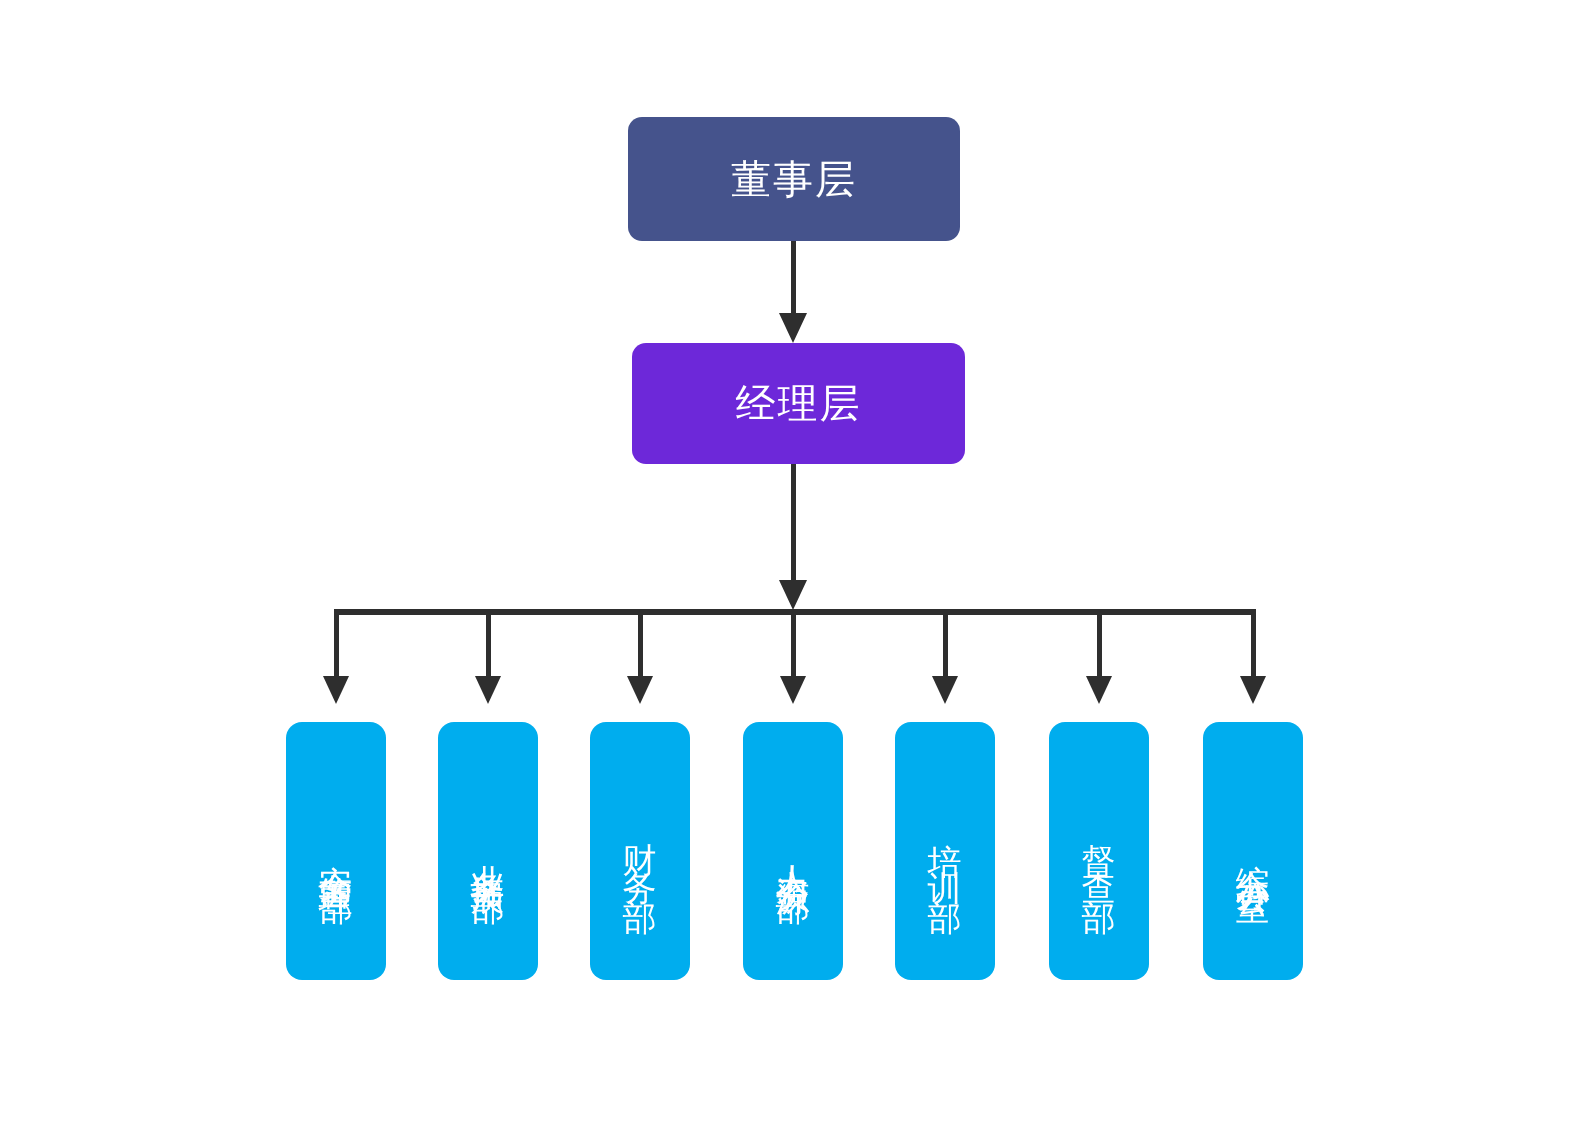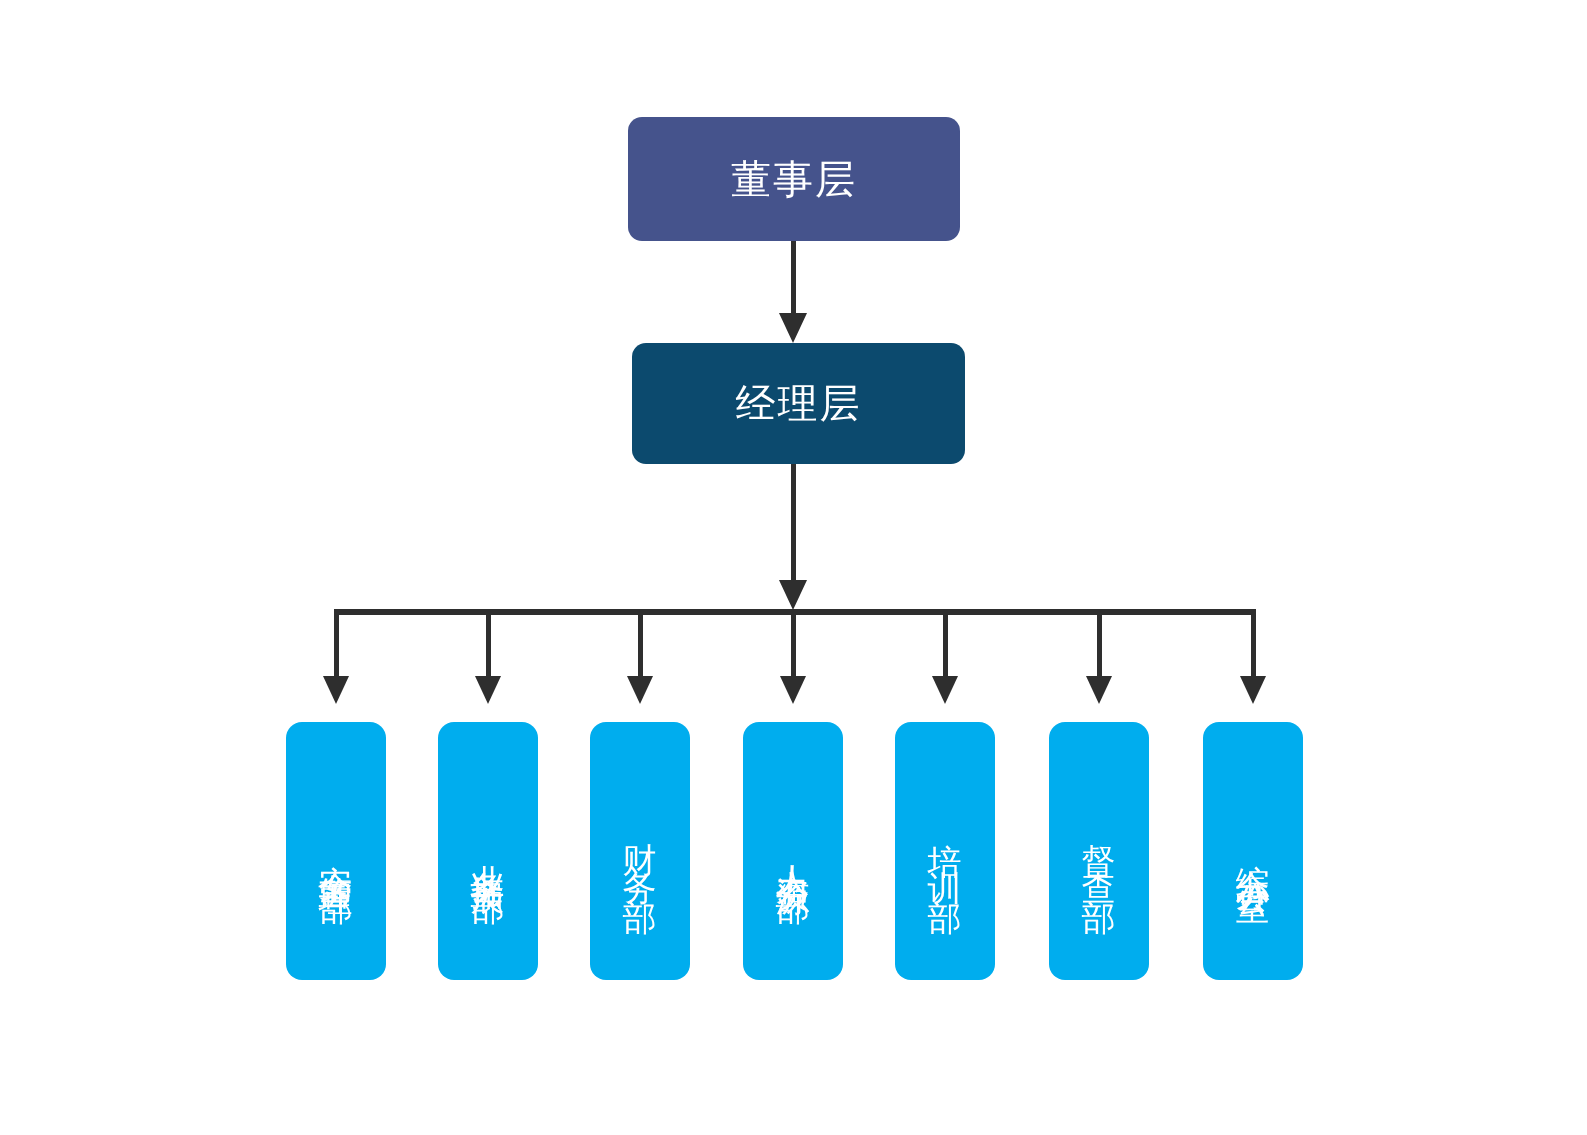--- a/index.html
+++ b/index.html
@@ -104,21 +104,21 @@
 
 <div id="canvas">
 
   <div class="level-box" id="box-board" style="background:#45538C;">
     <span>董事层</span>
   </div>
 
   <div class="conn-line conn-vert" style="left:791px; top:241px; height:76px;"></div>
   <div class="arrow-head" style="left:779px; top:313px;"></div>
 
-  <div class="level-box" id="box-manager" style="background:#0c4a6e;">
+  <div class="level-box" id="box-manager" style="background:#6d28d9;">
     <span>经理层</span>
   </div>
 
   <div class="conn-line conn-vert" style="left:791px; top:464px; height:118px;"></div>
   <div class="arrow-head" style="left:779px; top:580px;"></div>
 
   <div class="conn-line conn-horiz" style="left:334px; top:609px; width:922px;"></div>
 
   <div class="conn-line conn-vert" style="left:334px; top:609px; height:70px;"></div>
   <div class="arrow-head small" style="left:323px; top:676px;"></div>

